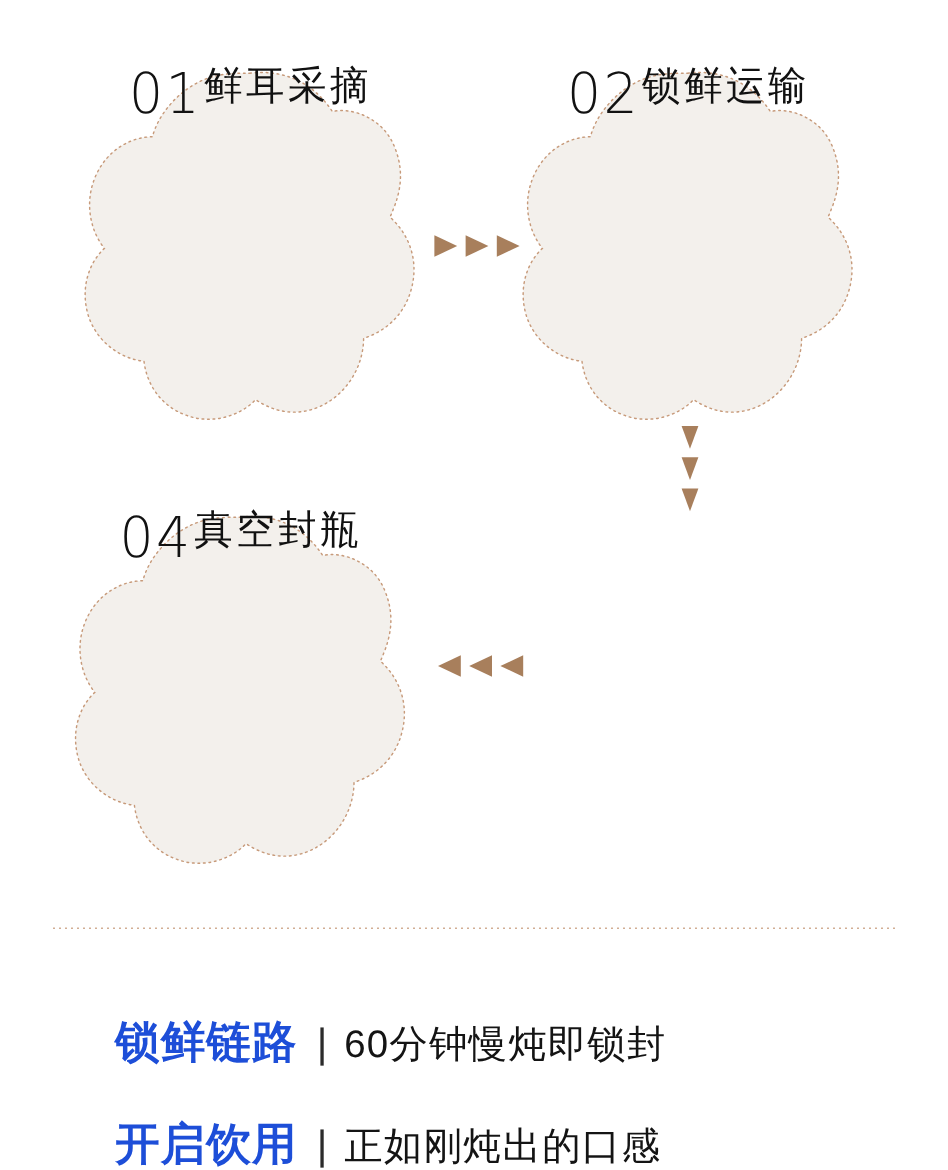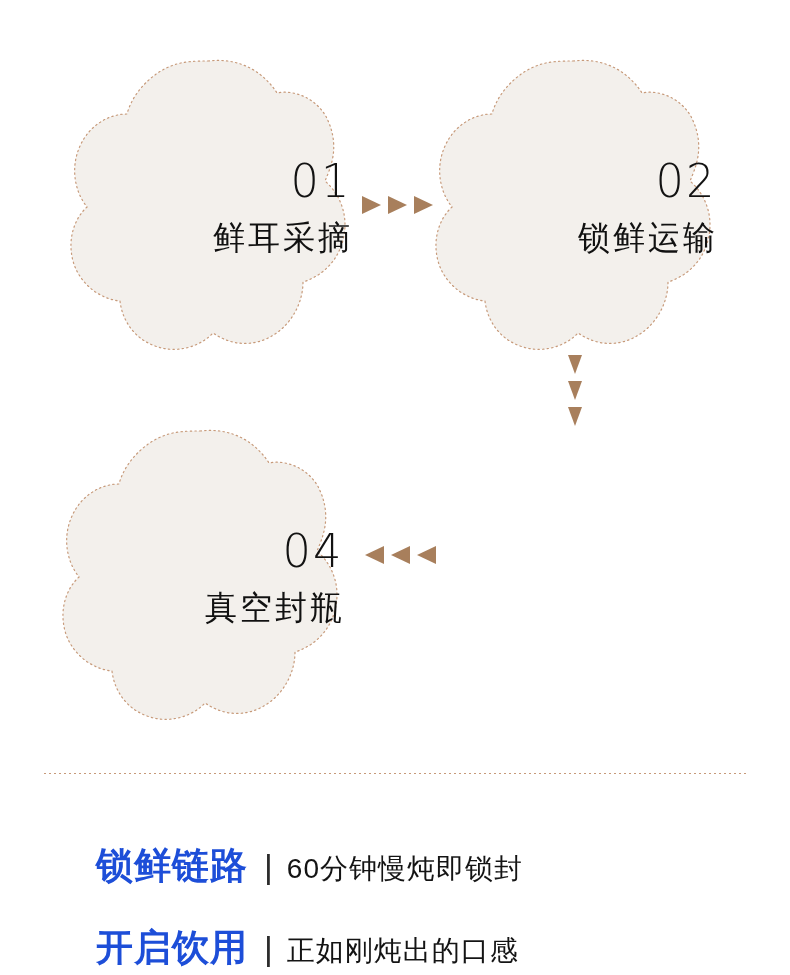--- a/index.html
+++ b/index.html
@@ -38,22 +38,22 @@
     height: 300px;
     display: block;
   }
   .step-text {
     position: absolute;
     left: 0;
     top: 0;
     width: 290px;
     height: 300px;
     display: flex;
-    flex-direction: column;
-    align-items: flex-end;
+    flex-direction: row;
+    align-items: flex-start;
     justify-content: center;
     pointer-events: none;
   }
   .step-number {
     font-family: "DejaVu Sans", "Liberation Sans", sans-serif;
     font-size: 47px;
     font-weight: 300;
     letter-spacing: 2px;
     color: #121212;
     line-height: 1;
@@ -149,21 +149,21 @@
   }
   .summary-sep {
     font-size: 34px;
     font-weight: 300;
     color: #2b2b2b;
     margin: 0 14px 0 16px;
     line-height: 1.18;
   }
   .summary-desc {
     font-family: "Liberation Sans", "DejaVu Sans", sans-serif;
-    font-size: 28px;
+    font-size: 32px;
     font-weight: 300;
     letter-spacing: 1px;
     color: #141414;
     line-height: 1.18;
     white-space: nowrap;
     margin-top: 34px;
   }
 </style>
 </head>
 <body>

